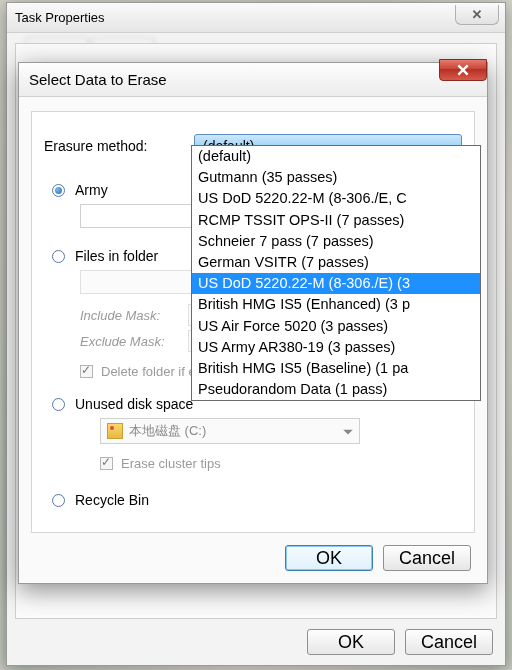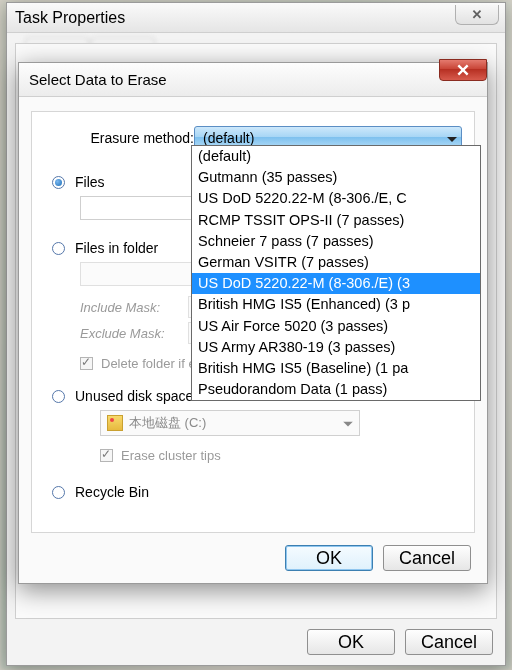--- a/index.html
+++ b/index.html
@@ -27,21 +27,21 @@
     box-shadow: 0 4px 18px rgba(0,0,0,0.35);
   }
   .outer-titlebar {
     height: 30px;
     background: linear-gradient(#fafafa,#e5e5e5);
     border-bottom: 1px solid #cfcfcf;
     display: flex; align-items: center;
     padding: 0 8px;
     position: relative;
   }
-  .outer-titlebar .title { font-size: 16px; }
+  .outer-titlebar .title { font-size: 13px; }
   .outer-close {
     position: absolute; right: 6px; top: 2px;
     width: 44px; height: 20px;
     border: 1px solid #b0b0b0;
     border-top: none;
     border-radius: 0 0 6px 6px;
     background: linear-gradient(#f7f7f7,#e2e2e2);
     display: flex; align-items: center; justify-content: center;
     color: #606060; font-weight: bold;
   }
@@ -103,22 +103,21 @@
   }
   .inner-close svg { width: 14px; height: 14px; }
   .inner-content {
     position: absolute; left:12px; right:12px; top:48px; bottom:50px;
     border: 1px solid #d6d6d6;
     background: #fff;
     padding: 8px 12px 12px 12px;
   }
   .row-method {
     display: flex; align-items: center;
-    margin-top: 6px;
-    text-align: right;
+    margin-top: 14px;
   }
   .lbl-method { width: 150px; font-size: 14px; }
   .combo {
     position: relative;
     flex: 1;
     height: 24px;
     border: 1px solid #5b8ec4;
     background: linear-gradient(#cde8fb,#a7d6f5 45%,#7dc0ee 46%,#b5def8);
     border-radius: 3px;
     display: flex; align-items: center;
@@ -279,21 +278,21 @@
               <path d="M0 0 L5 5 L10 0" fill="#222"></path>
             </svg>
         </span>
       </div>
     </div>
 
     <div style="height:18px"></div>
 
     <div class="radio-row">
       <span class="radio checked"></span>
-      <span>Files</span>
+      <span>Army</span>
     </div>
     <div class="text-field" style="width:330px"></div>
 
     <div style="height:14px"></div>
 
     <div class="radio-row disabled" style="color:#000">
       <span class="radio"></span>
       <span>Files in folder</span>
     </div>
     <div class="text-field" style="width:330px;border-color:#e0e0e0;background:#fbfbfb"></div>

